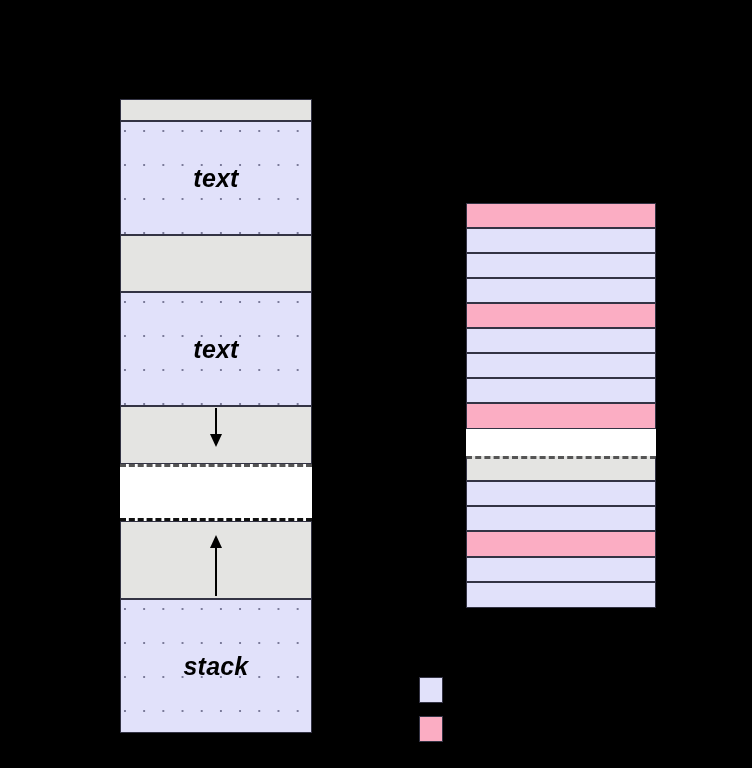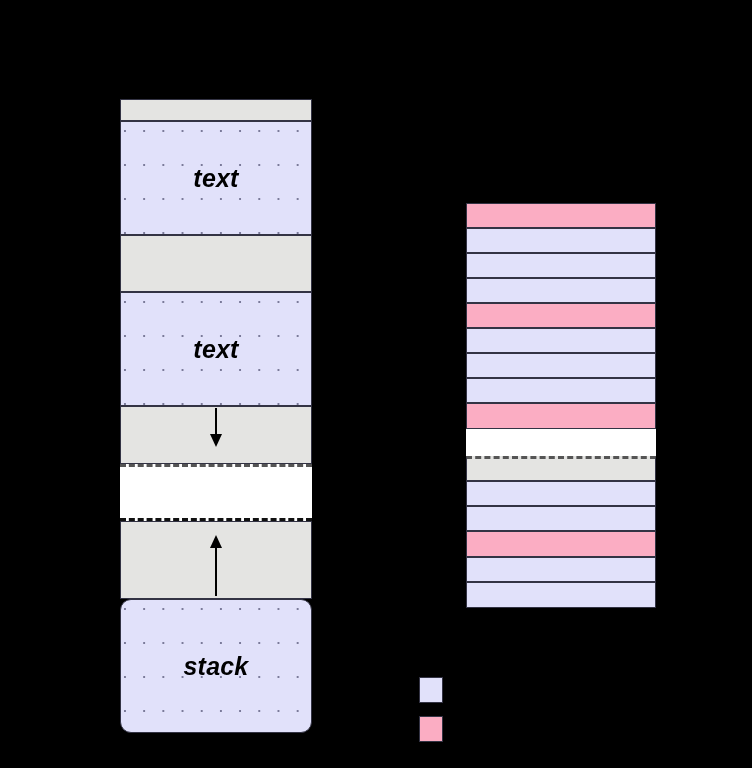--- a/index.html
+++ b/index.html
@@ -128,21 +128,21 @@
     <div class="block fill-lav dotted" style="left:120px; top:292px; width:192px; height:114px;">
       <span class="seg-label">text</span>
     </div>
 
     <div class="block fill-gray" style="left:120px; top:406px; width:192px; height:58px;"></div>
 
     <div class="block fill-white dashed-tb no-side" style="left:120px; top:464px; width:192px; height:57px;"></div>
 
     <div class="block fill-gray" style="left:120px; top:521px; width:192px; height:78px;"></div>
 
-    <div class="block fill-lav dotted" style="left:120px; top:599px; width:192px; height:134px;border-radius:11px;">
+    <div class="block fill-lav dotted" style="left:120px; top:599px; width:192px; height:134px;">
       <span class="seg-label">stack</span>
     </div>
 
     <div>
       <div class="arrow" style="left:215px; top:408px; height:34px;"></div>
       <div class="arrow-head down" style="left:210px; top:434px;"></div>
     </div>
 
     <div>
       <div class="arrow" style="left:215px; top:546px; height:50px;"></div>

